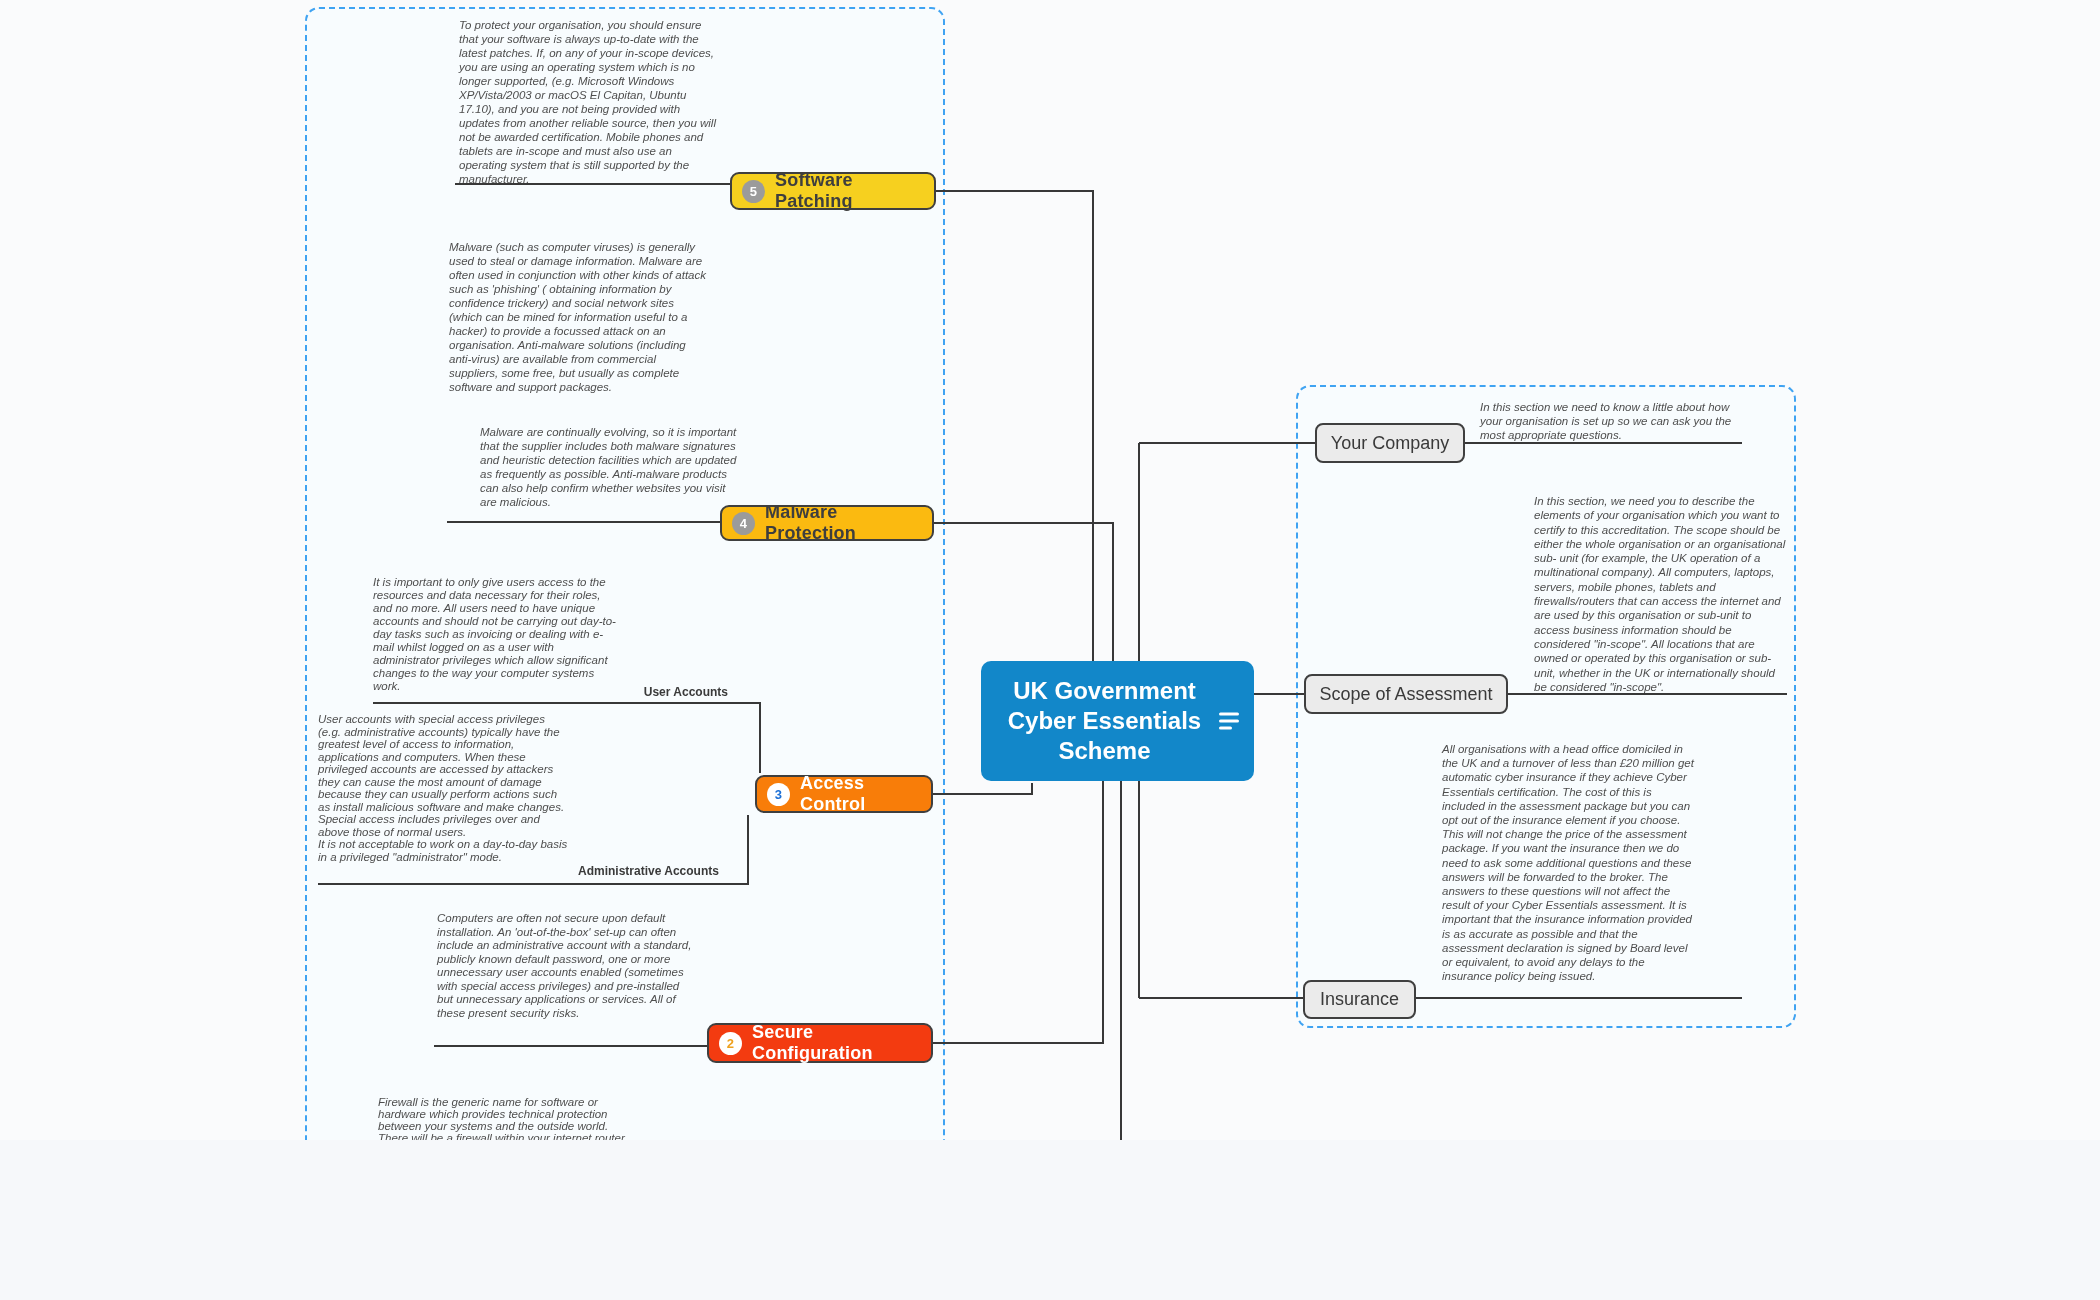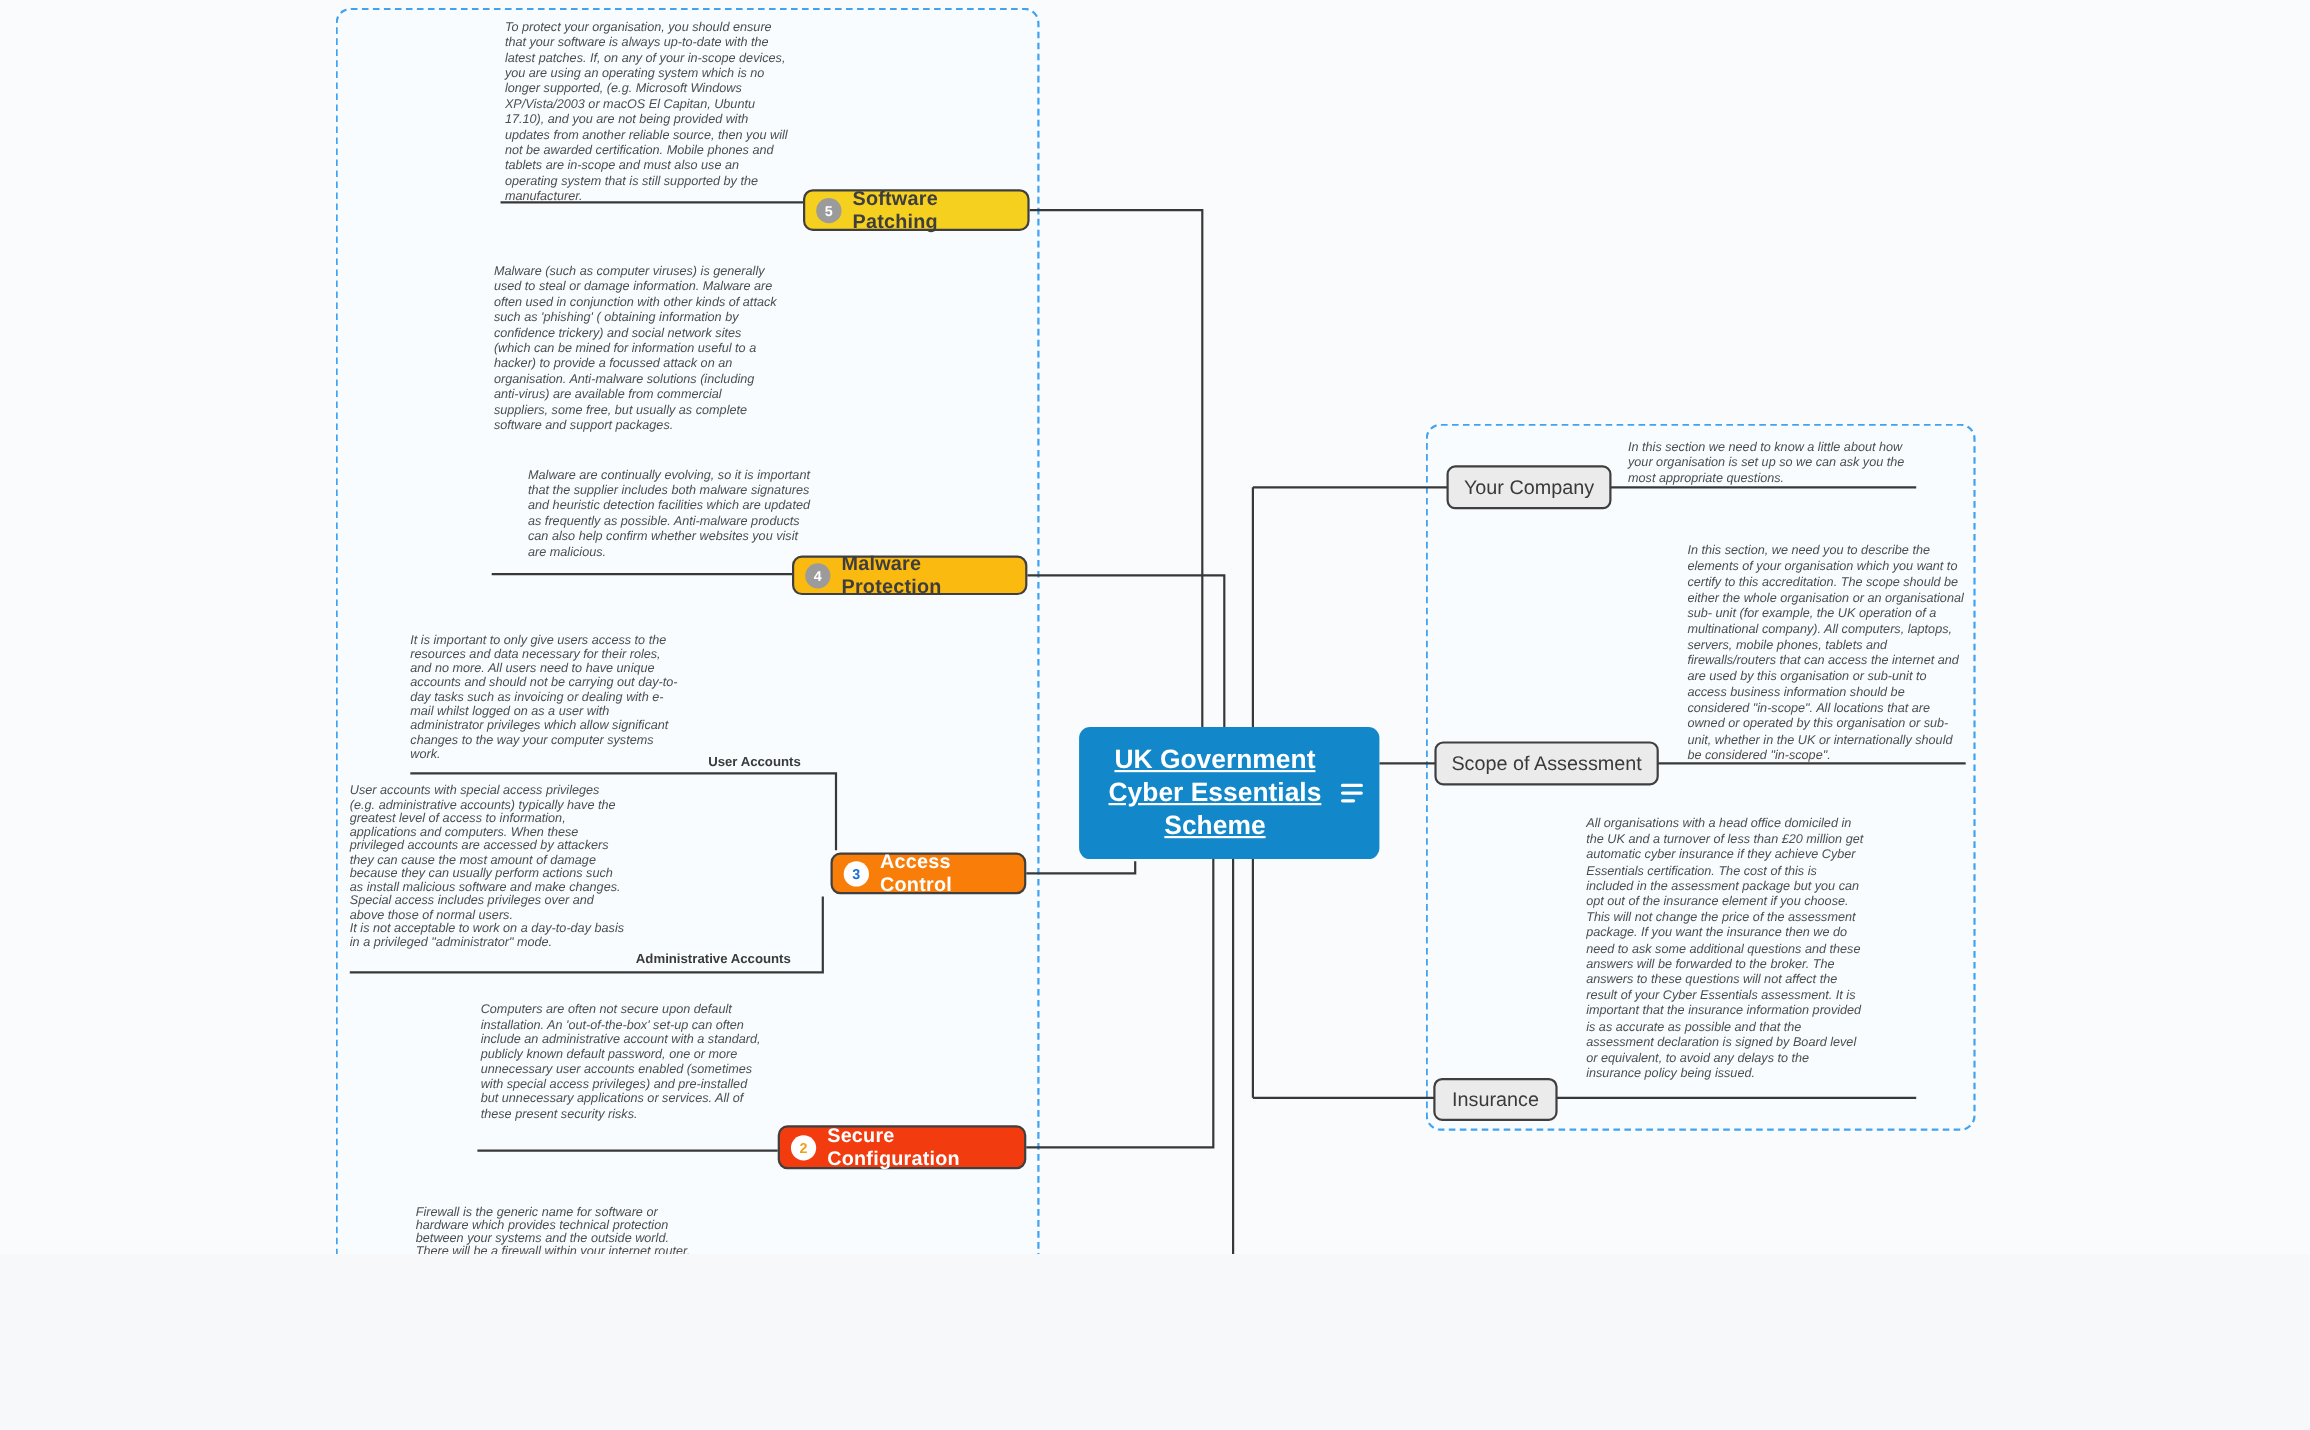--- a/index.html
+++ b/index.html
@@ -35,21 +35,21 @@
   .badge-outline{background:transparent;border:2px solid #ffffff;color:#ffffff;}
   .topic-right{
     position:absolute;box-sizing:border-box;border:2px solid #3f3f3f;border-radius:8px;
     background:#ebebeb;color:#3a3a3a;display:flex;align-items:center;justify-content:center;
     font-size:18px;font-weight:500;
   }
   #central{
     position:absolute;left:981px;top:661px;width:273px;height:120px;border-radius:10px;
     background:#1287c9;color:#ffffff;display:flex;align-items:center;
     font-size:24px;line-height:30px;font-weight:700;text-align:center;
-    padding:0 42px 0 16px;box-sizing:border-box;text-decoration:underline;
+    padding:0 42px 0 16px;box-sizing:border-box;
   }
   .notes-icon{
     position:absolute;right:15px;top:50%;transform:translateY(-50%);
     display:flex;flex-direction:column;gap:4px;
   }
   .notes-icon i{display:block;height:3px;width:20px;background:#ffffff;border-radius:2px;}
   .notes-icon i:last-child{width:13px;}
   .twoline{line-height:22px;}
 </style>
 </head>

